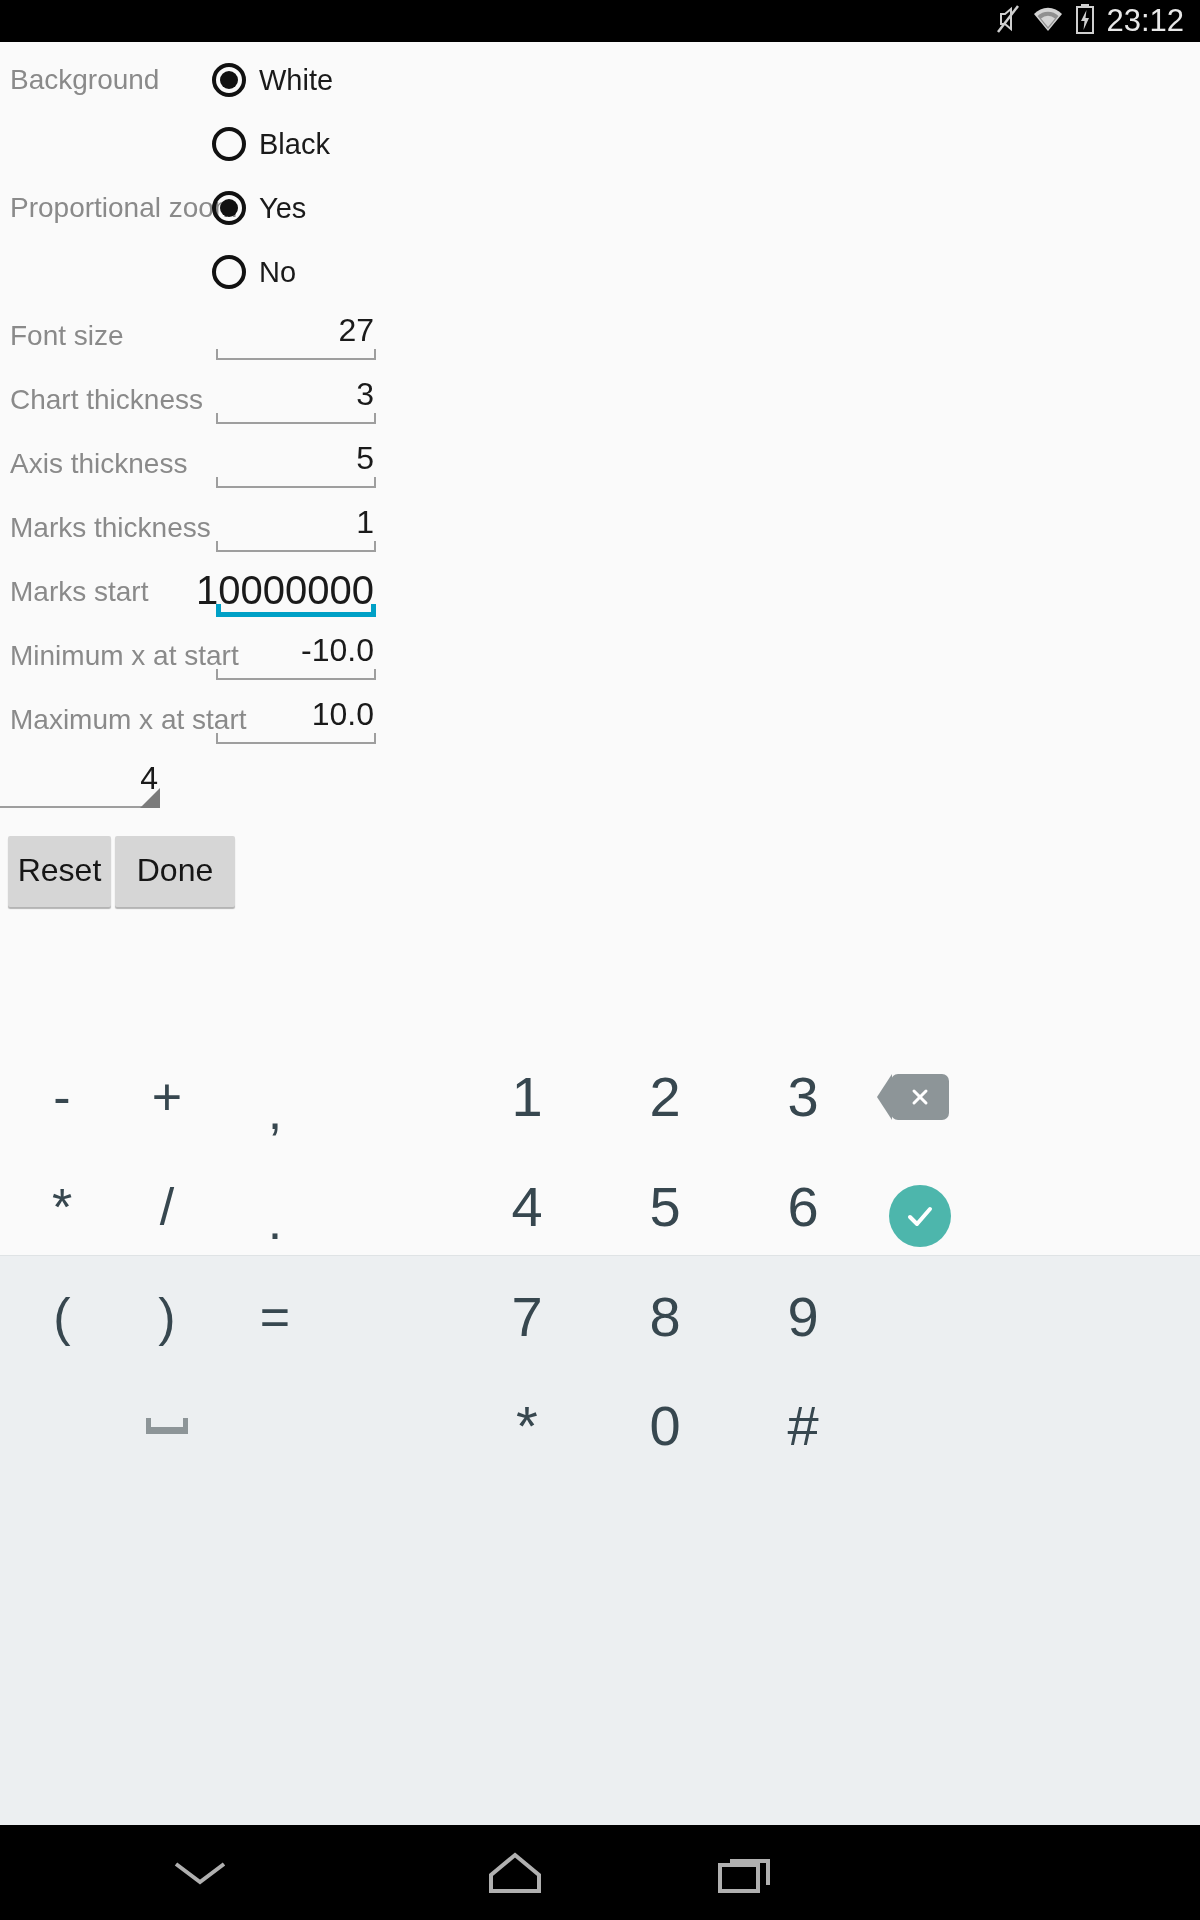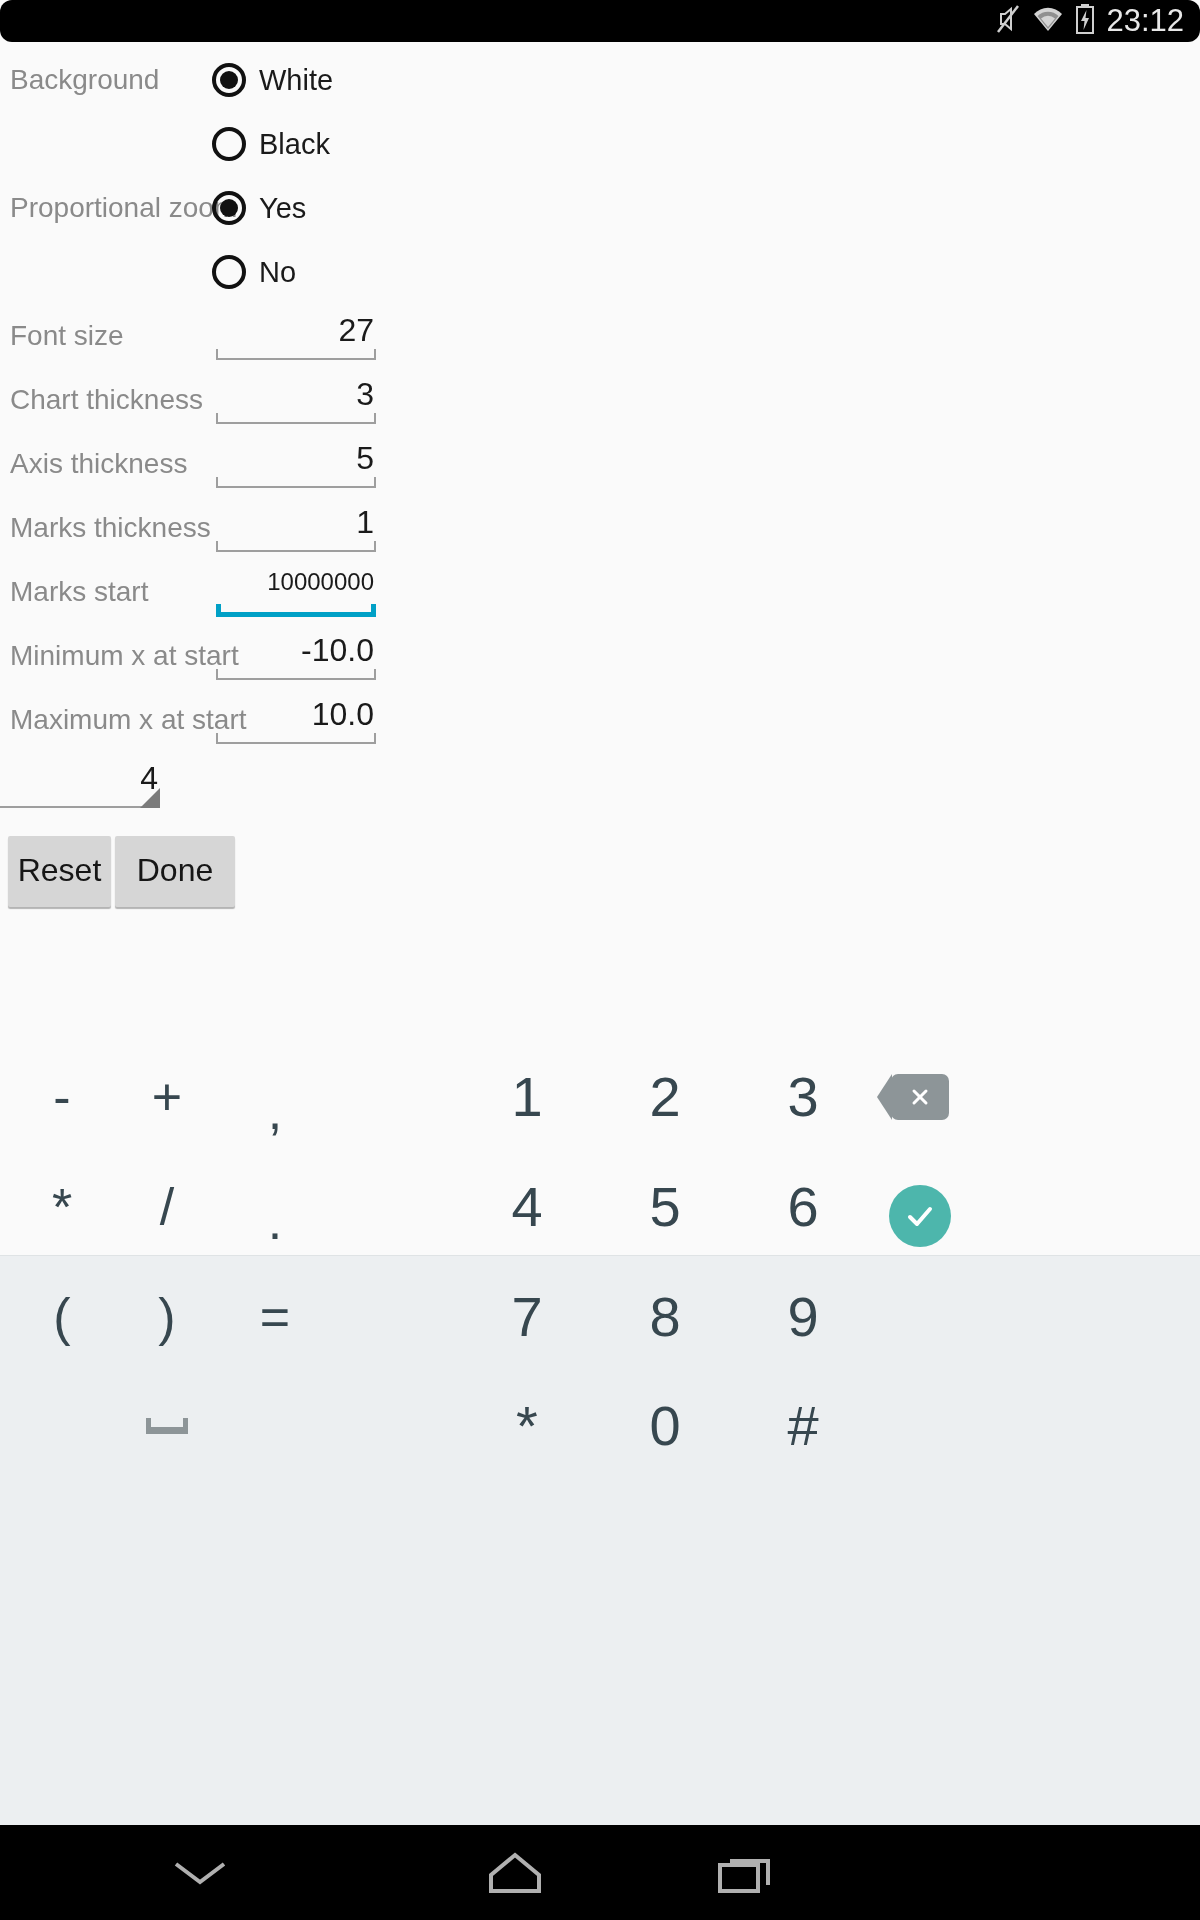--- a/index.html
+++ b/index.html
@@ -8,21 +8,21 @@
     font-family: "Liberation Sans", sans-serif;
     background: #fafafa;
     overflow: hidden;
   }
   #screen { position: relative; width: 1200px; height: 1920px; }
 
   
   .statusbar {
     position: absolute; left: 0; top: 0; width: 1200px; height: 42px;
     background: #000; display: flex; align-items: center;
-    justify-content: flex-end; padding-right: 16px; gap: 11px; border-radius: 12px;
+    justify-content: flex-end; padding-right: 16px; gap: 11px;
   }
   .sb-icon { display: block; }
   .sb-time {
     color: #e8e8e8; font-size: 31px; letter-spacing: 0px;
     font-family: "Liberation Sans", sans-serif; line-height: 1;
     padding-bottom: 2px;
   }
 
   
   .content {
@@ -61,21 +61,21 @@
     height: 64px;
   }
   .field-wrap {
     position: relative; width: 160px; height: 64px;
     display: flex; align-items: flex-start; justify-content: flex-end;
   }
   .field-val {
     color: #1a1a1a; font-size: 32px; line-height: 1;
     padding-top: 10px; padding-right: 2px; white-space: nowrap;
   }
-  .field-val.big { font-size: 24px; }
+  .field-val.big { font-size: 40px; }
   
   .underline {
     position: absolute; left: 0; bottom: 8px; width: 160px; height: 11px;
     border-bottom: 2px solid #9e9e9e;
     border-left: 2px solid #9e9e9e;
     border-right: 2px solid #9e9e9e;
   }
   .underline.focused {
     border-bottom: 5px solid #00a0c6;
     border-left: 5px solid #00a0c6;

